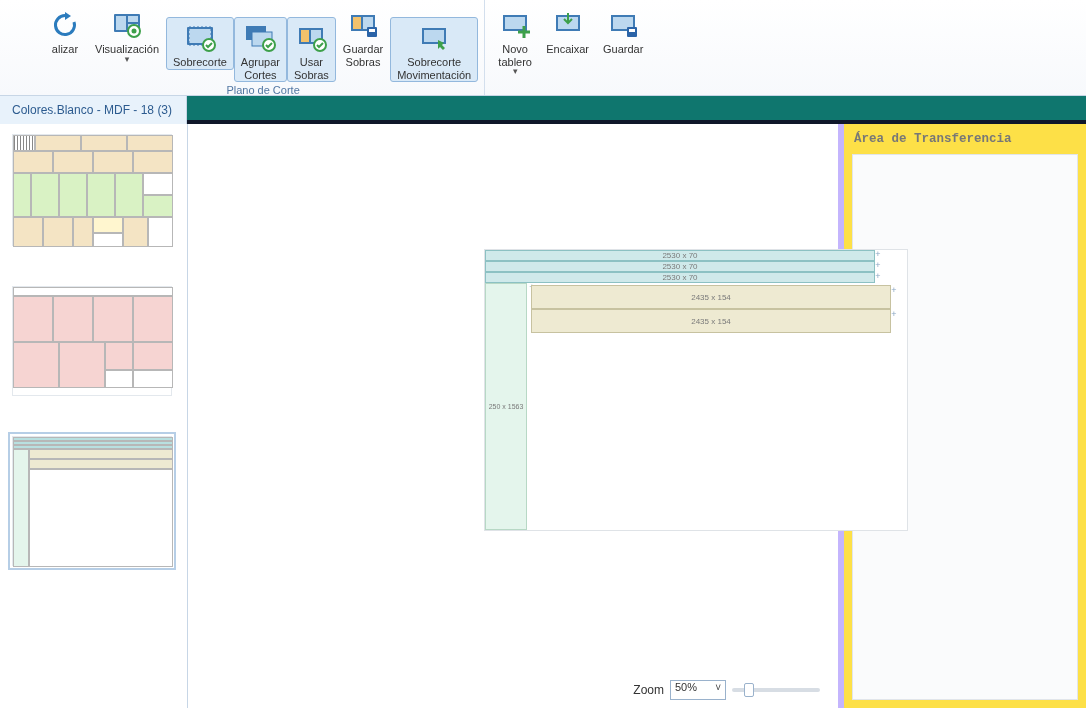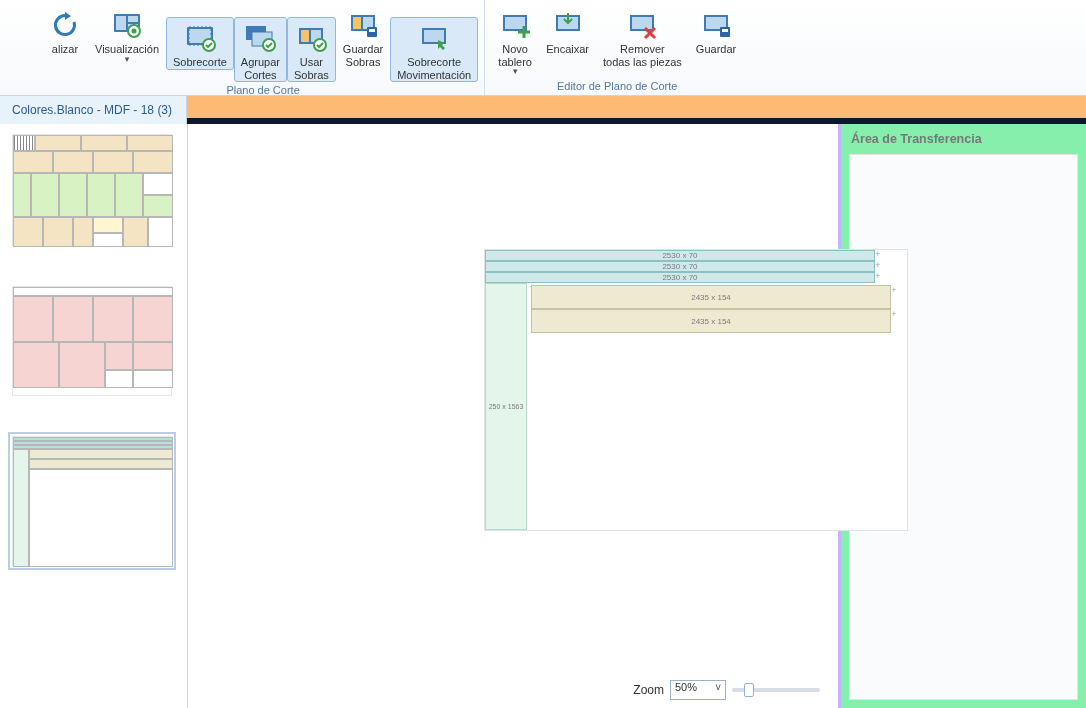--- a/index.html
+++ b/index.html
@@ -38,22 +38,22 @@
   .ribbon-icon {
     width: 32px; height: 32px; display: block;
   }
   .ribbon-sub { font-size: 11px; color: #333; }
   .ribbon-drop::after {
     content: "▾"; font-size: 9px; color: #555; display: block; margin-top: -2px;
   }
 
   
   .tab-bar {
-    height: 28px; border-bottom: 6px solid #0f172a;
-    background: #fdba74; position: relative;
+    height: 28px; border-bottom: 4px solid #0f172a;
+    background: #0f766e; position: relative;
   }
   .tab {
     position: absolute; top: 0; left: 0; height: 28px;
     padding: 0 14px 0 12px; display: flex; align-items: center;
     background: #e8f2fb; border-right: 1px solid #c7d6e6;
     font-size: 12px; color: #2c5b8f;
   }
 
   
   .workspace {
@@ -86,22 +86,22 @@
     position: absolute; right: 18px; bottom: 8px; display: flex; align-items:center; gap:6px;
     font-size: 12px; color:#333;
   }
   .zoom-select { width:56px; height:20px; border:1px solid #9ab2cc; font-size:11px; padding:0 4px; background:#fff; position:relative;}
   .zoom-select::after { content:"˅"; position:absolute; right:4px; top:1px; font-size:10px; color:#444;}
   .slider { width: 88px; height: 4px; background:#d7dde4; position:relative; border-radius:2px;}
   .slider .knob { position:absolute; left:12px; top:-5px; width:10px; height:14px; background:#fff;
                   border:1px solid #9ab2cc; border-radius:2px; }
 
   .transfer-panel {
-    width: 248px; border-left: 3px solid #c4b5fd; background:#86efac;
-    display:flex; flex-direction:column;
+    width: 248px; border-left: 6px solid #c4b5fd; background:#fde047;
+    display:flex; flex-direction:column;font-family:Liberation Mono, monospace;
   }
   .transfer-panel .hdr { padding:8px 10px 4px 10px; font-weight:600; color:#777; font-size:12.5px;}
   .transfer-panel .body { flex:1; margin:4px 8px 8px 8px; border:1px solid #e1e5ea; background:#fafbfc;}
 
   
   .c-green { background:#d9f2c4; }
   .c-tan   { background:#f4e4c4; }
   .c-cream { background:#fff6cf; }
   .c-pink  { background:#f6d4d2; }
   .c-teal  { background:#b8e0e0; }
@@ -204,40 +204,30 @@
 tablero</span>
         </div>
         <div class="ribbon-btn">
           <svg class="ribbon-icon" viewBox="0 0 32 32">
               <rect x="4" y="6" width="24" height="16" fill="#3f7bb5"></rect>
               <rect x="6" y="8" width="20" height="12" fill="#bcd8ef"></rect>
               <path d="M16 4v10M12 10l4 4 4-4" stroke="#3da04a" stroke-width="2" fill="none"></path>
             </svg>
           <span class="ribbon-sub">Encaixar</span>
         </div>
-        <div class="ribbon-btn" style="min-width:90px;">
-          <svg class="ribbon-icon" viewBox="0 0 32 32">
-              <rect x="4" y="6" width="24" height="16" fill="#3f7bb5"></rect>
-              <rect x="6" y="8" width="20" height="12" fill="#bcd8ef"></rect>
-              <path d="M19 19l10 10M29 19l-10 10" stroke="#e23c3c" stroke-width="3"></path>
-            </svg>
-          <span class="ribbon-sub" style="white-space:pre;">Remover
-todas las piezas</span>
-        </div>
         <div class="ribbon-btn">
           <svg class="ribbon-icon" viewBox="0 0 32 32">
               <rect x="4" y="6" width="24" height="16" fill="#3f7bb5"></rect>
               <rect x="6" y="8" width="20" height="12" fill="#bcd8ef"></rect>
               <rect x="20" y="18" width="10" height="10" fill="#2b64a8" rx="1"></rect>
               <rect x="22" y="20" width="6" height="3" fill="#fff"></rect>
             </svg>
           <span class="ribbon-sub">Guardar</span>
         </div>
       </div>
-      <div class="group-label">Editor de Plano de Corte</div>
     </div>
 
   </div>
 </div>
 
 <div class="tab-bar">
   <div class="tab">
     <span>Colores.Blanco - MDF - 18 (3)</span>
   </div>
 </div>

